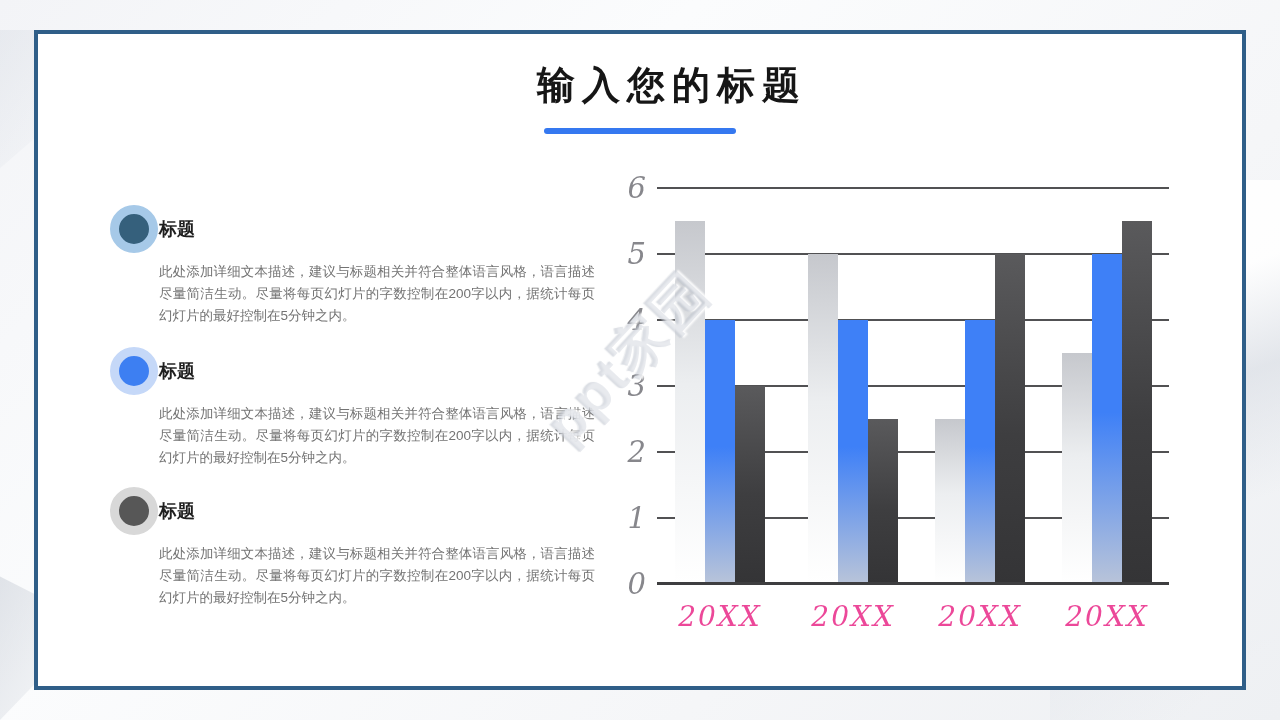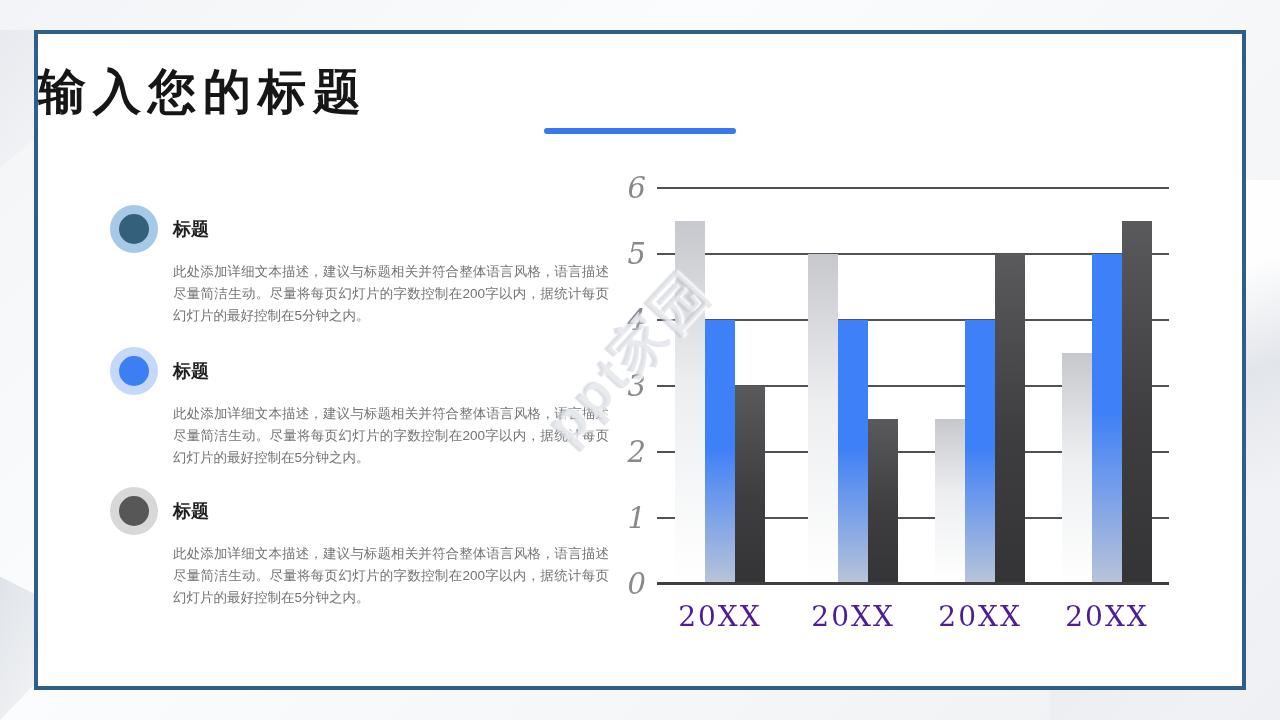--- a/index.html
+++ b/index.html
@@ -18,48 +18,48 @@
   .bg-r{left:1238px;top:180px;width:42px;height:420px;
     background:linear-gradient(160deg,rgba(255,255,255,.9) 20%,rgba(210,215,223,.5) 45%,rgba(255,255,255,0) 75%);}
   .bg-br{left:1050px;top:640px;width:230px;height:80px;
     background:linear-gradient(140deg,rgba(222,226,232,.4),rgba(255,255,255,0) 70%);}
 
   .slide{
     position:absolute;left:34px;top:30px;width:1204px;height:652px;
     background:#ffffff;border:4px solid #2f5e88;
   }
   .title{
-    position:absolute;left:0;top:26px;width:100%;text-align:left;
-    font-size:48px;font-weight:bold;color:#161616;letter-spacing:7px;
+    position:absolute;left:0;top:26px;width:100%;text-align:center;
+    font-size:38px;font-weight:bold;color:#161616;letter-spacing:7px;padding-left:32px;
   }
   .title-underline{
     position:absolute;left:50%;top:94px;width:192px;height:6px;margin-left:-96px;
     background:#3578f0;border-radius:3px;
   }
 
   .section{position:absolute;left:72px;width:486px;display:flex;}
   .bullet{width:30px;height:30px;border:9px solid #ccc;border-radius:50%;flex:0 0 auto;background:#666;}
-  .sec-content{margin-left:15px;flex:1;}
+  .sec-content{margin-left:1px;flex:1;}
   .sec-title{height:48px;display:flex;align-items:center;font-size:18px;font-weight:bold;color:#1f1f1f;}
   .sec-body{margin:8px 0 0 0;width:436px;font-size:13.5px;line-height:22px;color:#737373;text-align:justify;}
 
   .chart{position:absolute;left:562px;top:134px;width:620px;height:500px;}
   .plot{position:absolute;left:57px;top:20px;width:512px;height:396px;}
   .gridline{position:absolute;left:0;width:100%;height:2px;background:#515153;z-index:1;}
   .baseline{position:absolute;left:0;bottom:-1px;width:100%;height:3px;background:#3e3e40;z-index:3;}
   .bar{position:absolute;bottom:0;width:30px;z-index:2;}
   .ytick-label{
     position:absolute;left:0;width:46px;text-align:right;height:32px;line-height:32px;
     font-family:"DejaVu Serif","Liberation Serif",serif;font-style:italic;
     font-size:29px;color:#87878c;
   }
   .xtick-label{
     position:absolute;transform:translateX(-50%);
-    font-family:"DejaVu Serif","Liberation Serif",serif;
-    font-size:28px;color:#4c1d95;letter-spacing:2px;white-space:nowrap;
+    font-family:"DejaVu Serif","Liberation Serif",serif;font-style:italic;
+    font-size:28px;color:#ec4899;letter-spacing:2px;white-space:nowrap;
   }
   .watermark{
     position:absolute;left:556px;top:398px;z-index:5;pointer-events:none;
     font-size:55px;letter-spacing:3px;font-weight:bold;
     color:rgba(196,202,212,0.38);
     text-shadow:2px 2px 2px rgba(255,255,255,0.9),-1px -1px 1px rgba(165,171,182,0.25);
     transform:rotate(-47deg);transform-origin:0 50%;white-space:nowrap;
   }
 </style>
 </head>

